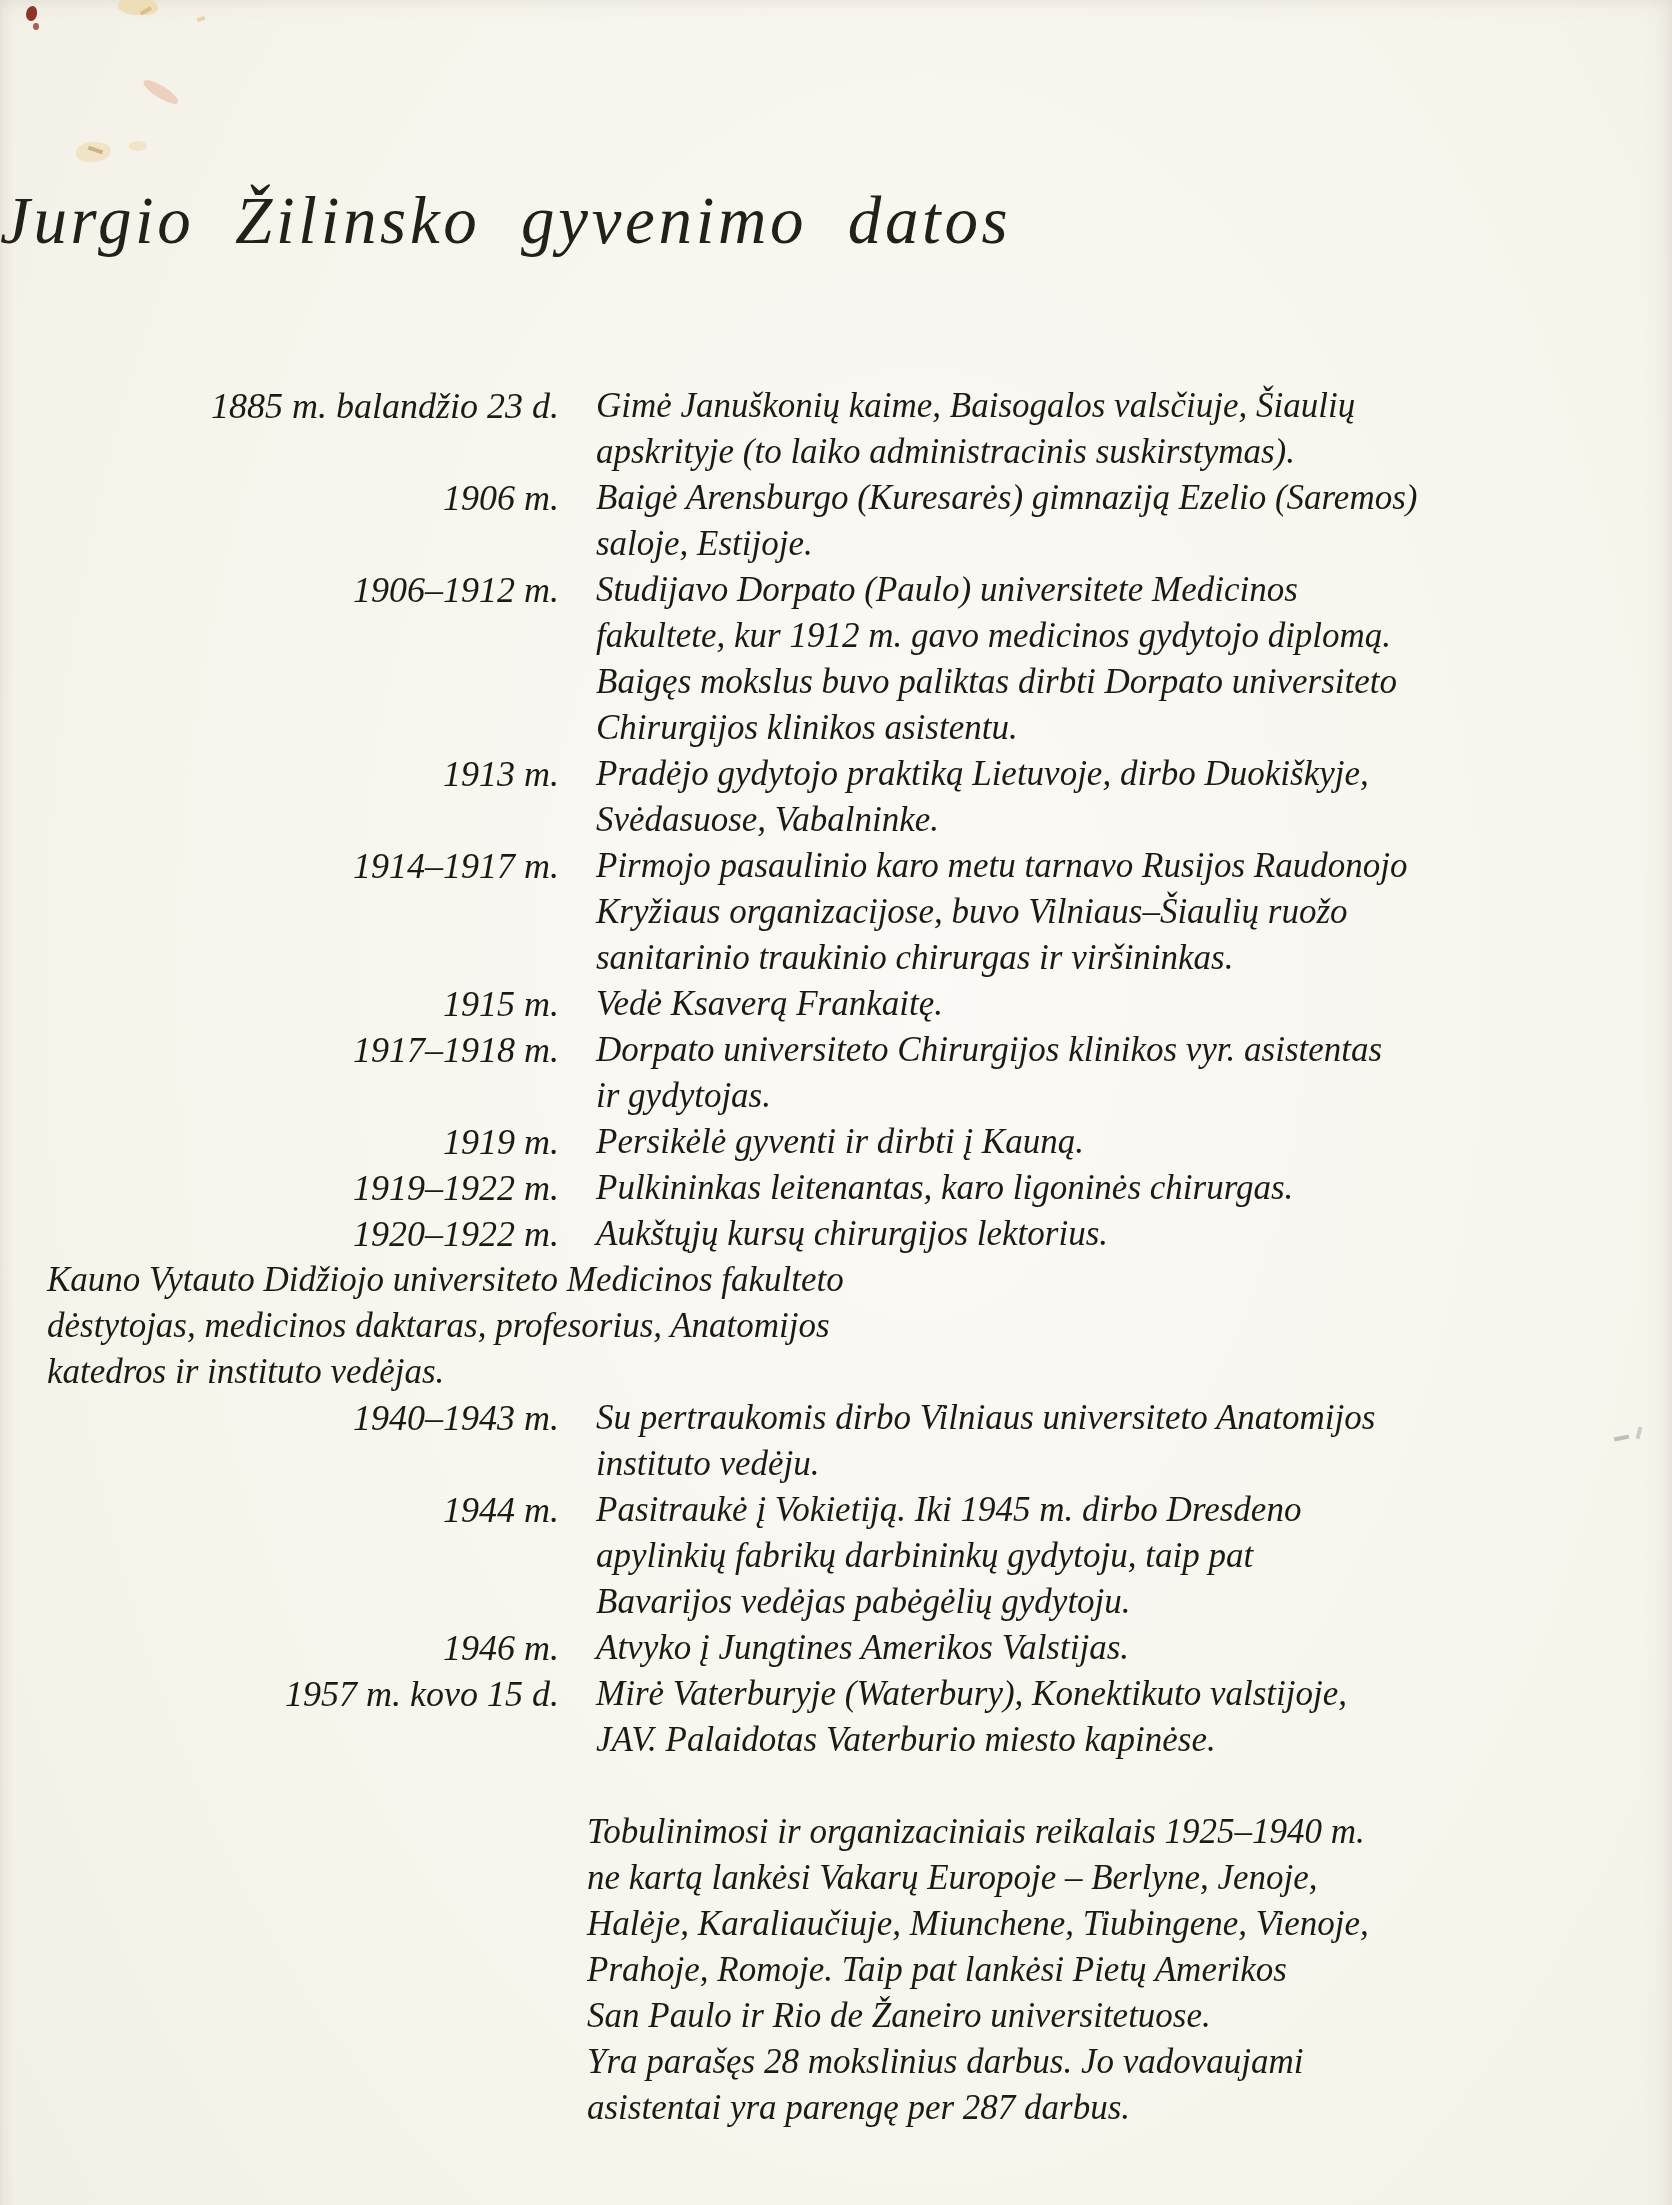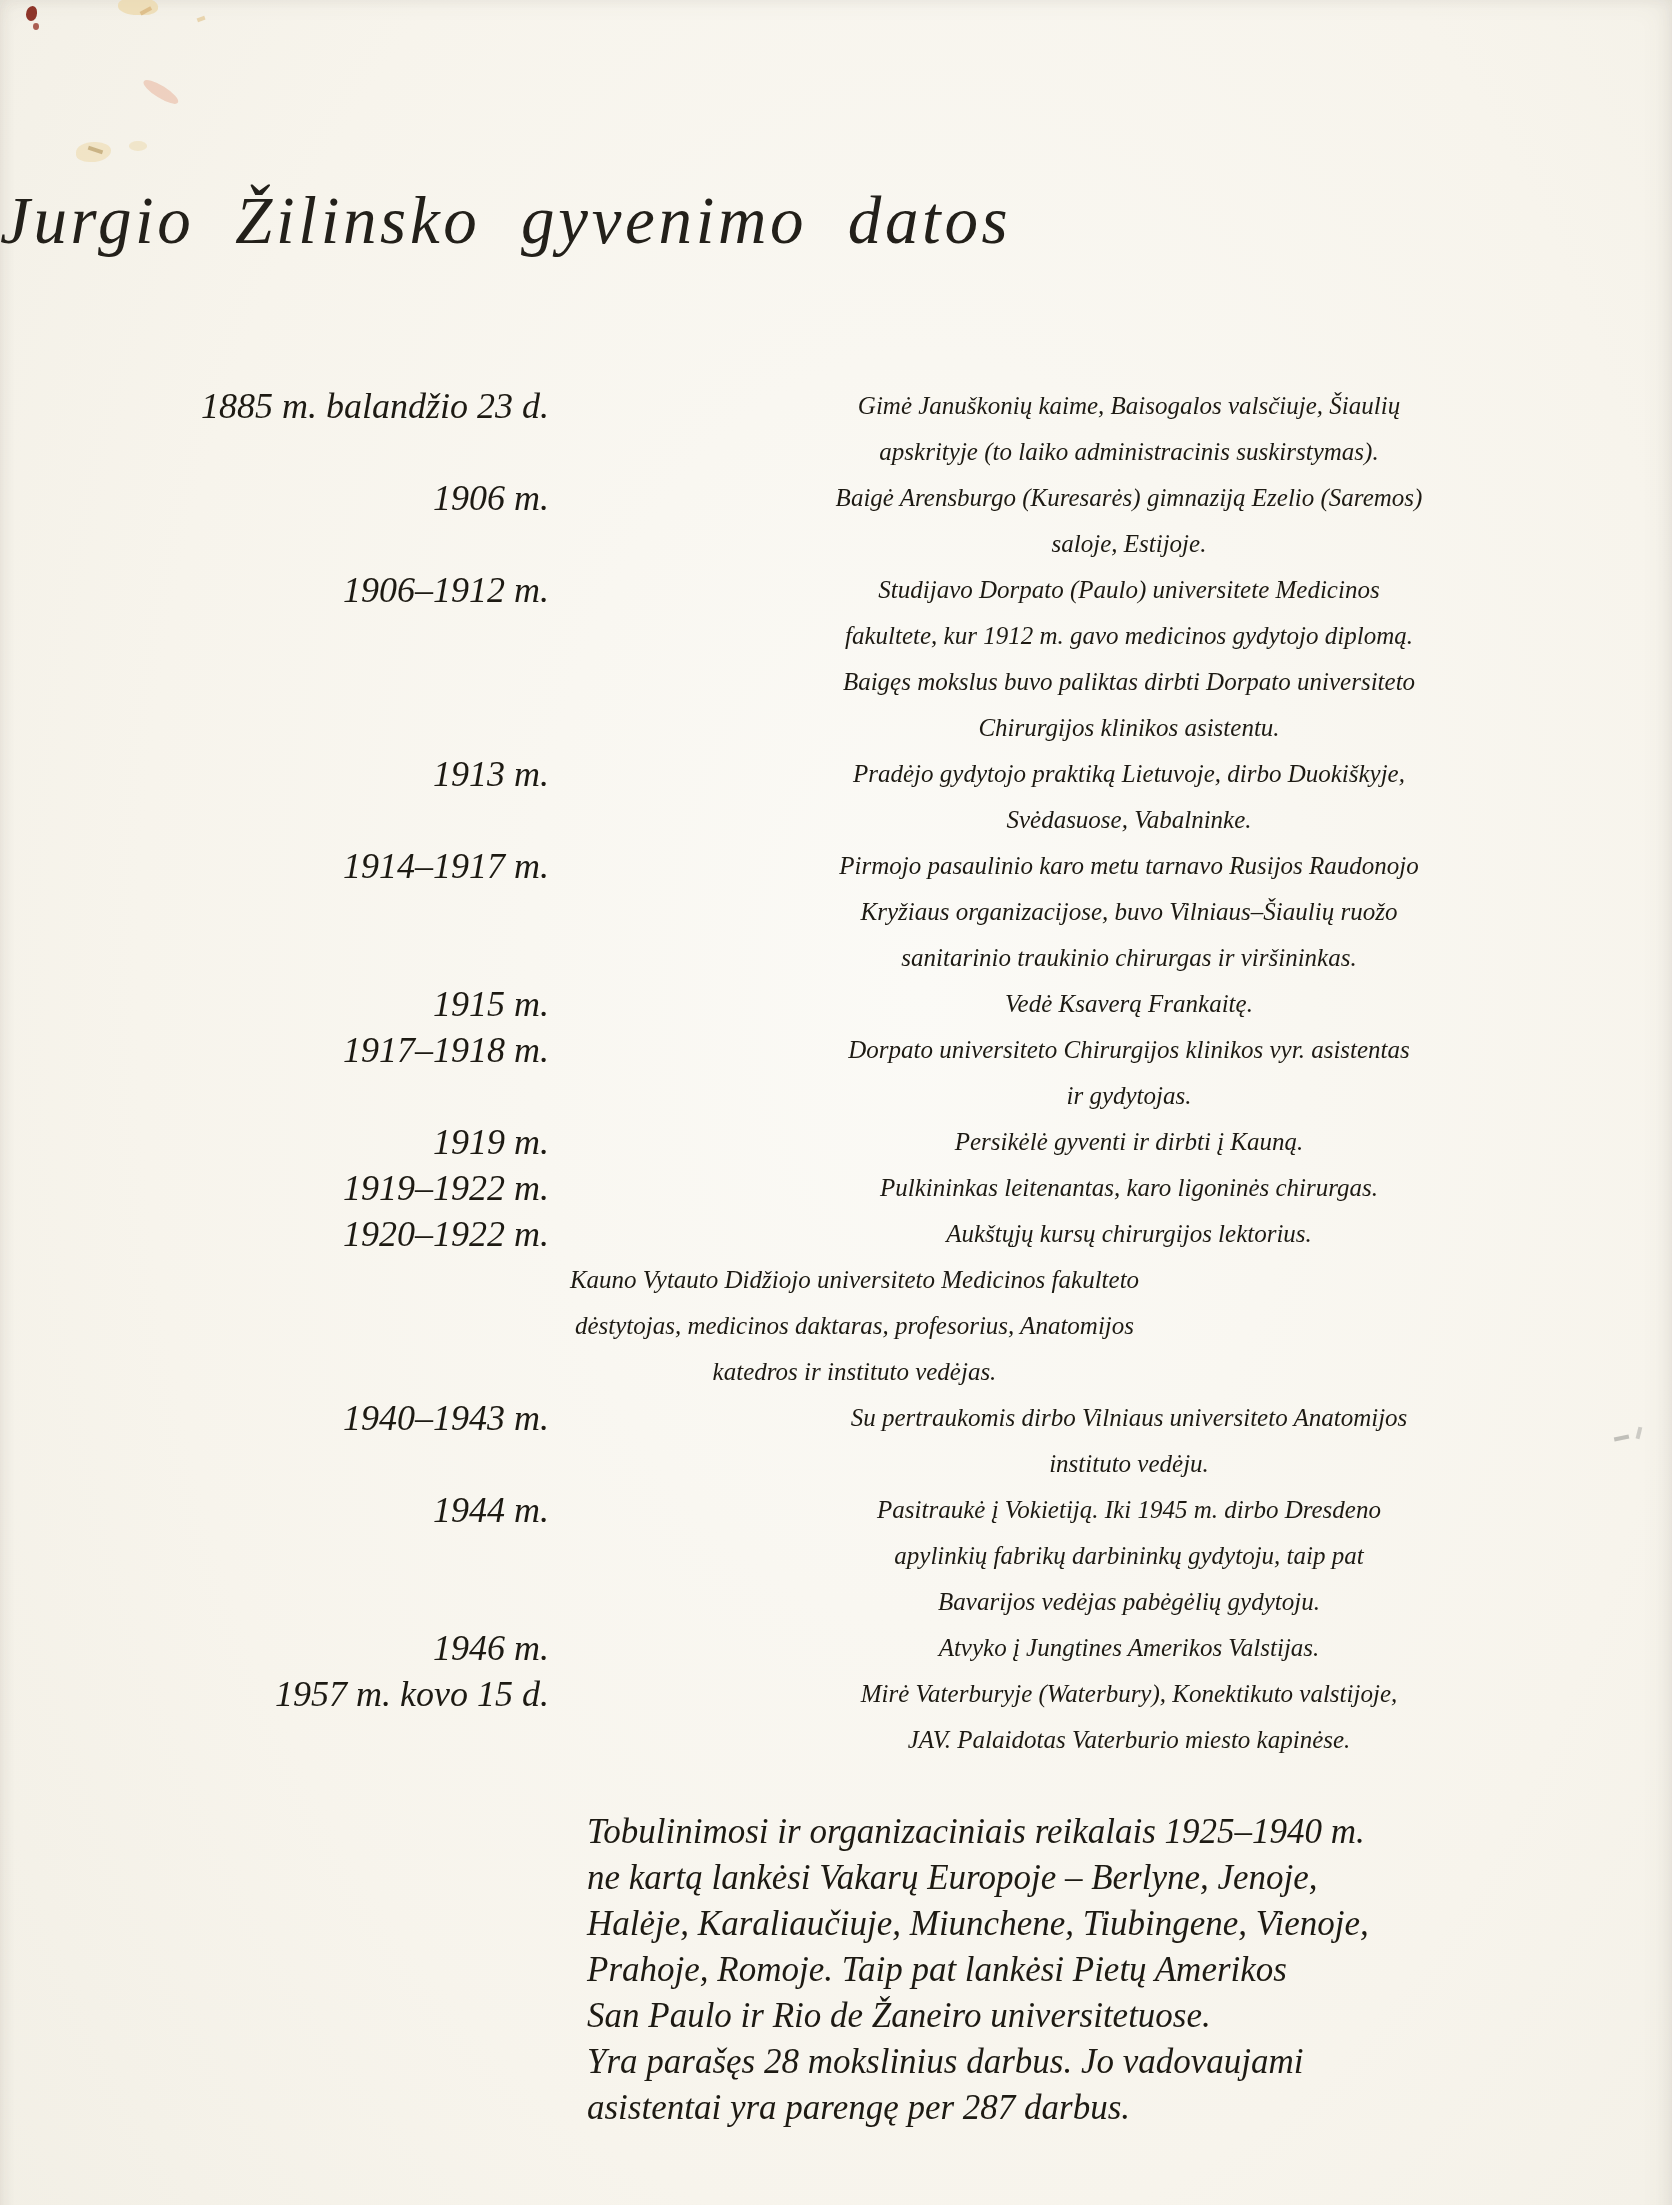--- a/index.html
+++ b/index.html
@@ -36,37 +36,37 @@
   }
   .content {
     position: absolute;
     top: 383px;
     left: 0;
     right: 0;
   }
   .row {
     display: flex;
     align-items: flex-start;
+    padding-left: 10px;
   }
   .date {
     width: 549px;
     flex: 0 0 549px;
     text-align: right;
     font-size: 36px;
     line-height: 46px;
     white-space: nowrap;
     color: #1d1a13;
   }
   .text {
     margin-left: 37px;
     flex: 1 1 auto;
-    font-size: 25px;
+    font-size: 35px;
     line-height: 46px;
     color: #1d1a13;
-    text-align: center;
   }
   .line { white-space: nowrap; }
   .closing {
     margin-top: 46px;
     margin-left: 587px;
     font-size: 35px;
     line-height: 46px;
     color: #1d1a13;
   }
   

